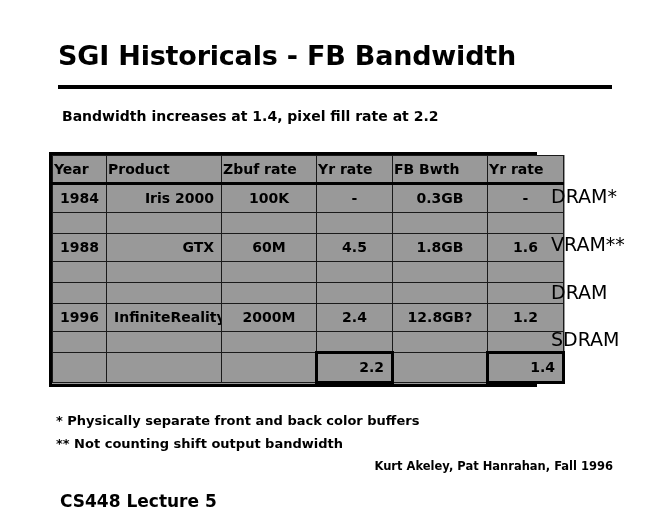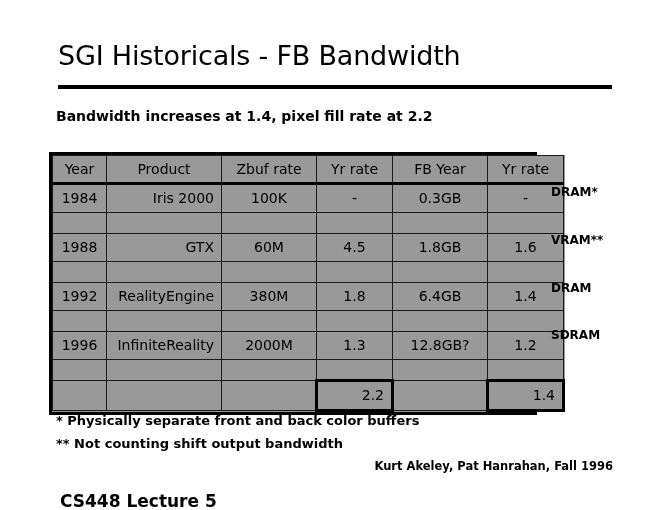--- a/index.html
+++ b/index.html
@@ -15,37 +15,37 @@
     overflow: hidden;
     position: relative;
   }
 
   
   .slide-title {
     position: absolute;
     left: 58px;
     top: 40px;
     font-size: 27px;
-    font-weight: normal;
+    font-weight: bold;
     letter-spacing: -0.2px;
     white-space: nowrap;
   }
   .title-rule {
     position: absolute;
     left: 58px;
     top: 85px;
     width: 554px;
     height: 4px;
     background: #000000;
   }
 
   
   .subtitle {
     position: absolute;
-    left: 56px;
+    left: 62px;
     top: 108px;
     font-size: 14px;
     font-weight: bold;
     white-space: nowrap;
   }
 
   
   .table-wrap {
     position: absolute;
     left: 49px;
@@ -58,41 +58,41 @@
     border-collapse: collapse;
     width: 100%;
     table-layout: fixed;
     background: #999999;
   }
   table.hist td, table.hist th {
     border: 1px solid #1a1a1a;
     background: #999999;
     padding: 0 7px;
     font-size: 14px;
-    font-weight: normal;
+    font-weight: bold;
     color: #000000;
     box-sizing: border-box;
     overflow: hidden;
     white-space: nowrap;
   }
   
   .c-year    { width: 54px; }
   .c-product { width: 115px; }
   .c-zbuf    { width: 95px; }
   .c-yr1     { width: 76px; }
   .c-fb      { width: 95px; }
   .c-yr2     { width: 76px; }
 
   tr.head th {
     height: 26px;
     line-height: 26px;
-    text-align: center;
+    text-align: left;
     border-bottom: 3px solid #000000;
-    padding: 0 7px;
-    font-weight: normal;
+    padding: 0 1px;
+    font-weight: bold;
   }
   tr.data td {
     height: 27px;
     line-height: 27px;
     text-align: center;
   }
   tr.data td.al-left { text-align: right; }
   tr.spacer td {
     height: 21px;
     line-height: 21px;
@@ -106,22 +106,22 @@
     text-align: right;
   }
   tr.summary td.boxed {
     border: 3px solid #000000;
   }
 
   
   .mem-label {
     position: absolute;
     left: 551px;
-    font-size: 12px;
-    font-weight: bold;
+    font-size: 19px;
+    font-weight: normal;
     white-space: nowrap;
   }
   .mem-0 { top: 185px; }
   .mem-1 { top: 233px; }
   .mem-2 { top: 281px; }
   .mem-3 { top: 328px; }
 
   
   .footnote {
     position: absolute;
@@ -169,21 +169,21 @@
       <col class="c-yr1">
         <col class="c-fb">
         <col class="c-yr2">
     </colgroup>
     <thead>
       <tr class="head">
         <th>Year</th>
         <th>Product</th>
         <th>Zbuf rate</th>
         <th>Yr rate</th>
-        <th>FB Year</th>
+        <th>FB Bwth</th>
         <th>Yr rate</th>
       </tr>
     </thead>
     <tbody>
       <tr class="data">
         <td>1984</td>
         <td class="al-left">Iris 2000</td>
         <td>100K</td>
         <td>-</td>
         <td>0.3GB</td>
@@ -208,42 +208,34 @@
       </tr>
       <tr class="spacer">
         <td></td>
           <td></td>
           <td></td>
         <td></td>
           <td></td>
           <td></td>
       </tr>
 
-      <tr class="data">
-        <td>1992</td>
-        <td class="al-left small-product">RealityEngine</td>
-        <td>380M</td>
-        <td>1.8</td>
-        <td>6.4GB</td>
-        <td>1.4</td>
-      </tr>
       <tr class="spacer">
         <td></td>
           <td></td>
           <td></td>
         <td></td>
           <td></td>
           <td></td>
       </tr>
 
       <tr class="data">
         <td>1996</td>
         <td class="al-left small-product">InfiniteReality</td>
         <td>2000M</td>
-        <td>1.3</td>
+        <td>2.4</td>
         <td>12.8GB?</td>
         <td>1.2</td>
       </tr>
       <tr class="spacer">
         <td></td>
           <td></td>
           <td></td>
         <td></td>
           <td></td>
           <td></td>

